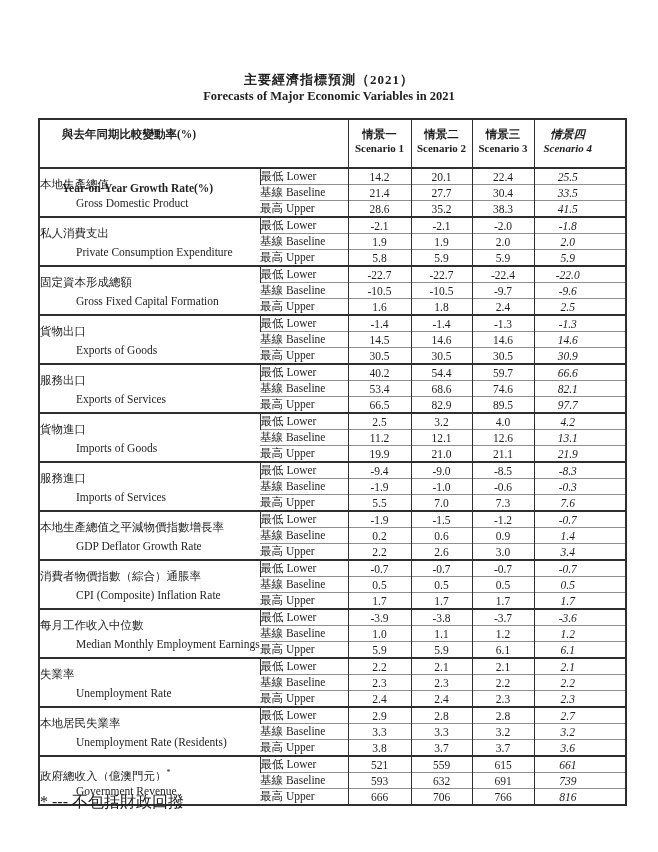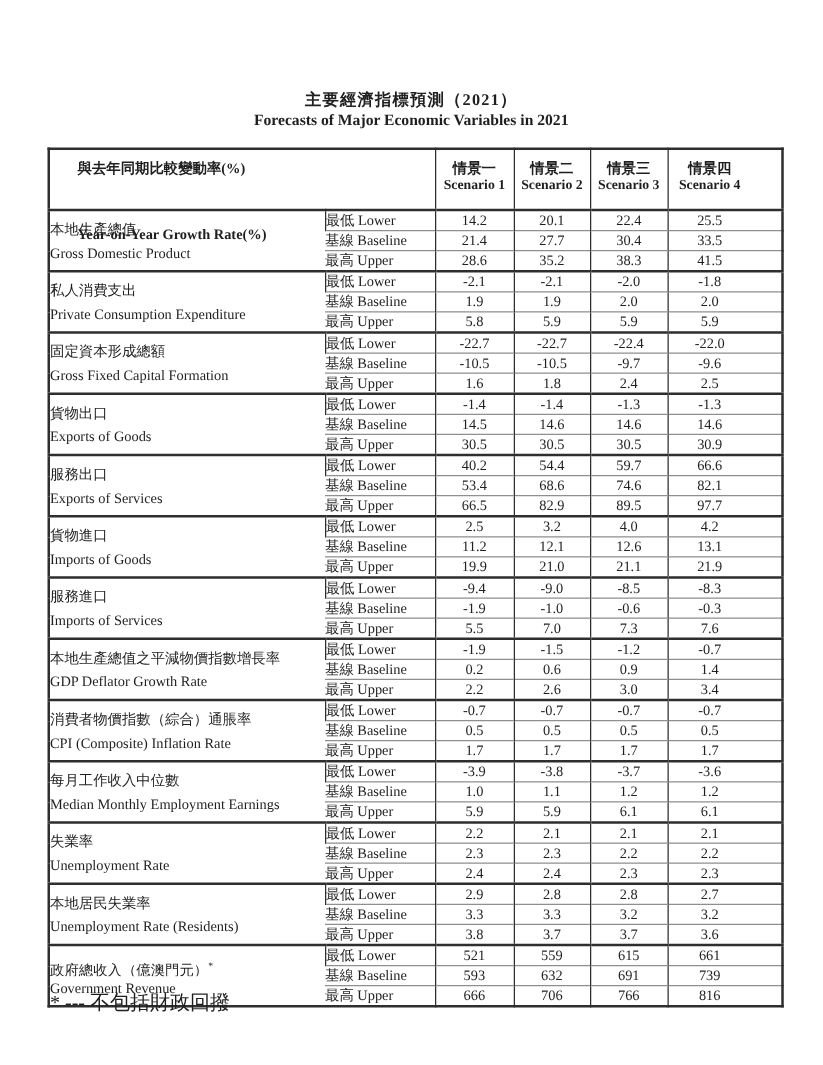--- a/index.html
+++ b/index.html
@@ -50,30 +50,30 @@
 
   tbody tr{height:16px;}
   tbody tr.g0 td{border-top:2px solid #2e2e2e;}
   tbody tr.g1 td, tbody tr.g2 td{border-top:1px solid #8f8f8f;}
 
   td.name{
     vertical-align:top;box-sizing:border-box;
     padding:1px 2px 0 7px;line-height:15px;
   }
   td.name .zh{font-size:11.5px;height:17px;line-height:17px;white-space:nowrap;overflow:hidden;}
-  td.name .en{font-size:11.5px;line-height:14px;margin-top:3px;white-space:nowrap;overflow:hidden;}
+  td.name .en{font-size:11.5px;line-height:14px;margin-top:3px;white-space:nowrap;overflow:hidden;margin-left:36px;}
   td.name sup{font-size:8px;}
 
   td.measure{
     box-sizing:border-box;padding-left:6px;font-size:11.5px;white-space:nowrap;overflow:hidden;
   }
   td.num{
     text-align:center;font-size:11.5px;
   }
-  .s4pad{padding-right:24px !important;}
+  .s4pad{padding-right:24px !important;font-style:italic;}
 
   .fn1{position:absolute;left:40px;top:792px;font-size:16px;}
   .fn2{position:absolute;left:58px;top:812px;font-size:11.5px;}
 </style>
 </head>
 <body>
 
 <div class="page">
 
   <div class="title-zh">主要經濟指標預測（2021）</div>

